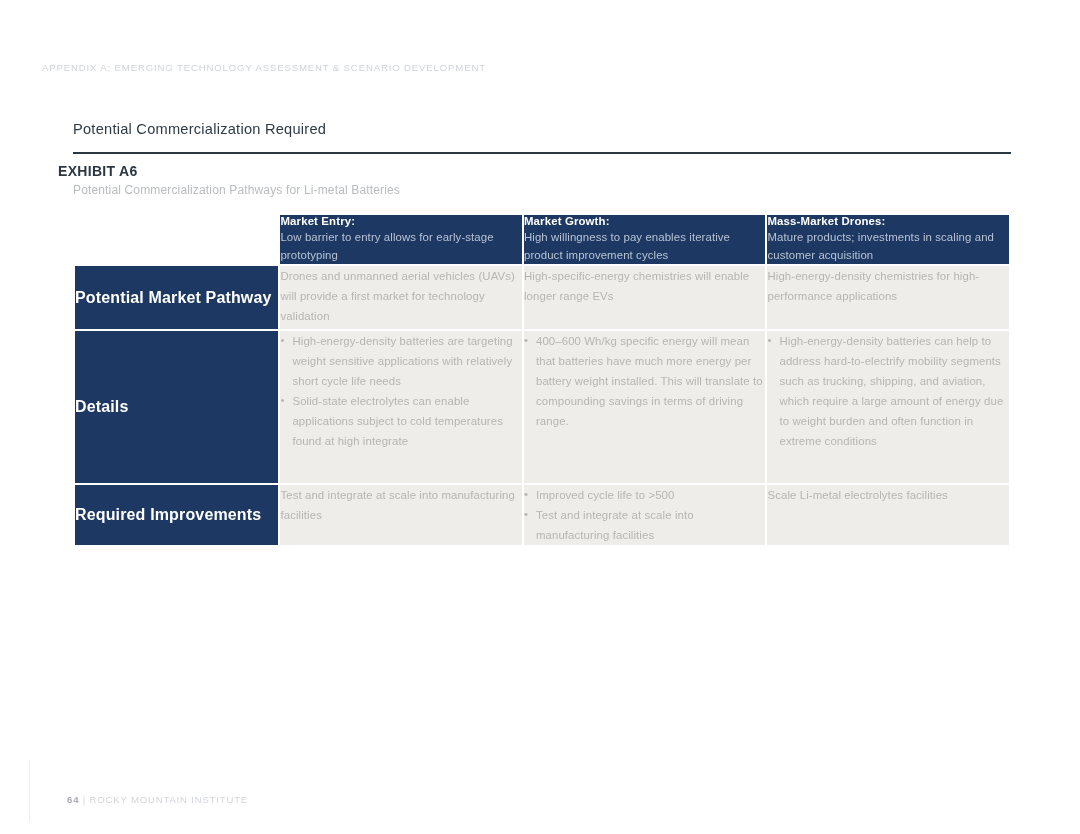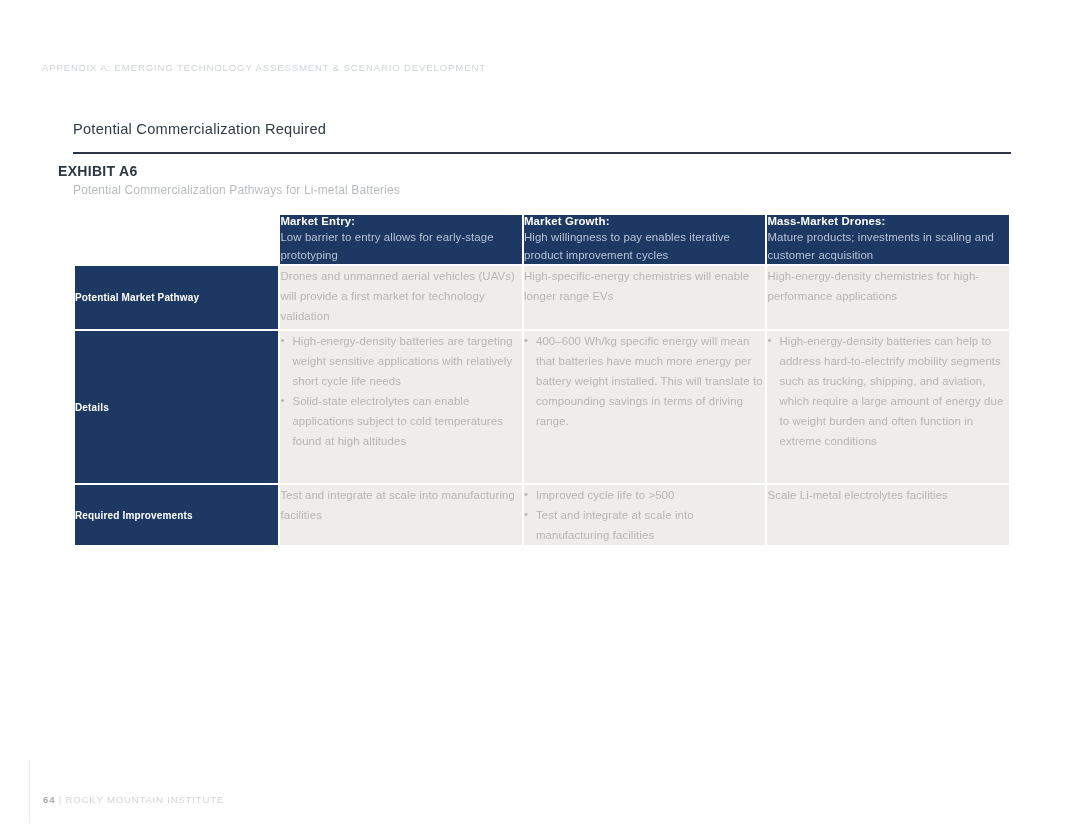--- a/index.html
+++ b/index.html
@@ -108,21 +108,21 @@
     color: #b8c3d4;
   }
   .hdr-blank {
     background: #ffffff;
   }
 
   
   .rowlabel {
     background: #1d3862;
     color: #ffffff;
-    font-size: 10px;
+    font-size: 16px;
     font-weight: bold;
     letter-spacing: 0.15px;
     padding: 10px 13px;
   }
   .rowlabel-inner {
     display: flex;
     align-items: center;
     height: 100%;
     min-height: 100%;
   }
@@ -178,20 +178,21 @@
     left: 43px;
     top: 794px;
     font-size: 9.6px;
     letter-spacing: 0.8px;
     color: #d2d5d9;
     white-space: nowrap;
   }
   .footer .pg {
     font-weight: bold;
     color: #a9adb2;
+    margin-left: 24px;
   }
 </style>
 </head>
 <body>
 
 <div class="running-head">APPENDIX A: EMERGING TECHNOLOGY ASSESSMENT &amp; SCENARIO DEVELOPMENT</div>
 
 <div class="section-title">Potential Commercialization Required</div>
 
 <div class="title-rule"></div>
@@ -244,21 +245,21 @@
 
     <tr class="r-details">
       <td class="rowlabel">
         <div class="rowlabel-inner">
             <span>Details</span>
           </div>
       </td>
       <td class="cell">
         <ul>
           <li>High-energy-density batteries are targeting weight sensitive applications with relatively short cycle life needs</li>
-          <li>Solid-state electrolytes can enable applications subject to cold temperatures found at high altitudes</li>
+          <li>Solid-state electrolytes can enable applications subject to cold temperatures found at high integrate</li>
         </ul>
       </td>
       <td class="cell">
         <ul>
           <li>400–600 Wh/kg specific energy will mean that batteries have much more energy per battery weight installed. This will translate to compounding savings in terms of driving range.</li>
         </ul>
       </td>
       <td class="cell">
         <ul>
           <li>High-energy-density batteries can help to address hard-to-electrify mobility segments such as trucking, shipping, and aviation, which require a large amount of energy due to weight burden and often function in extreme conditions</li>

